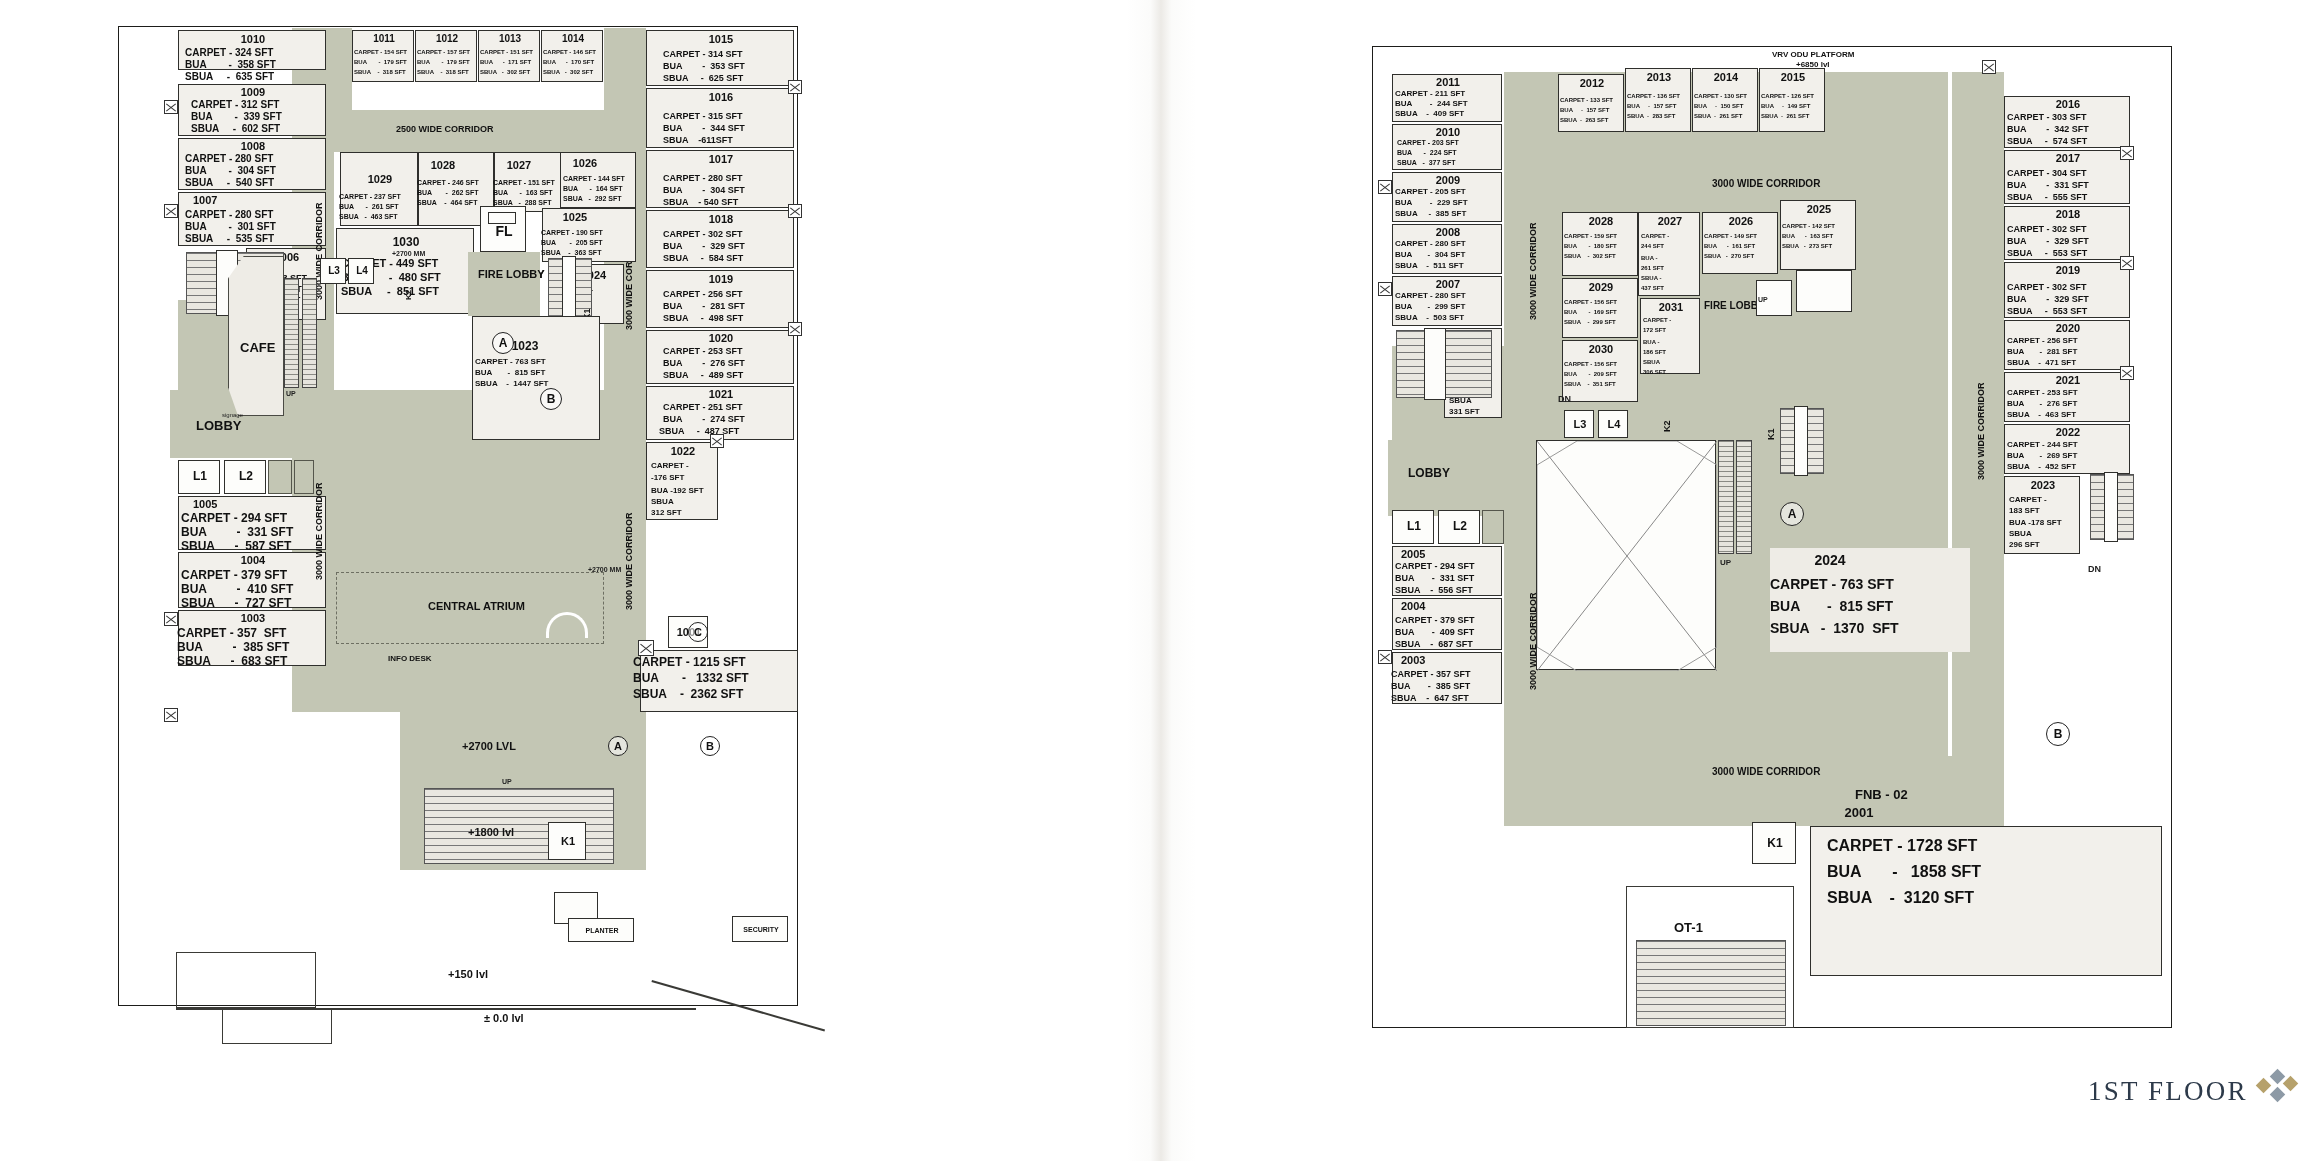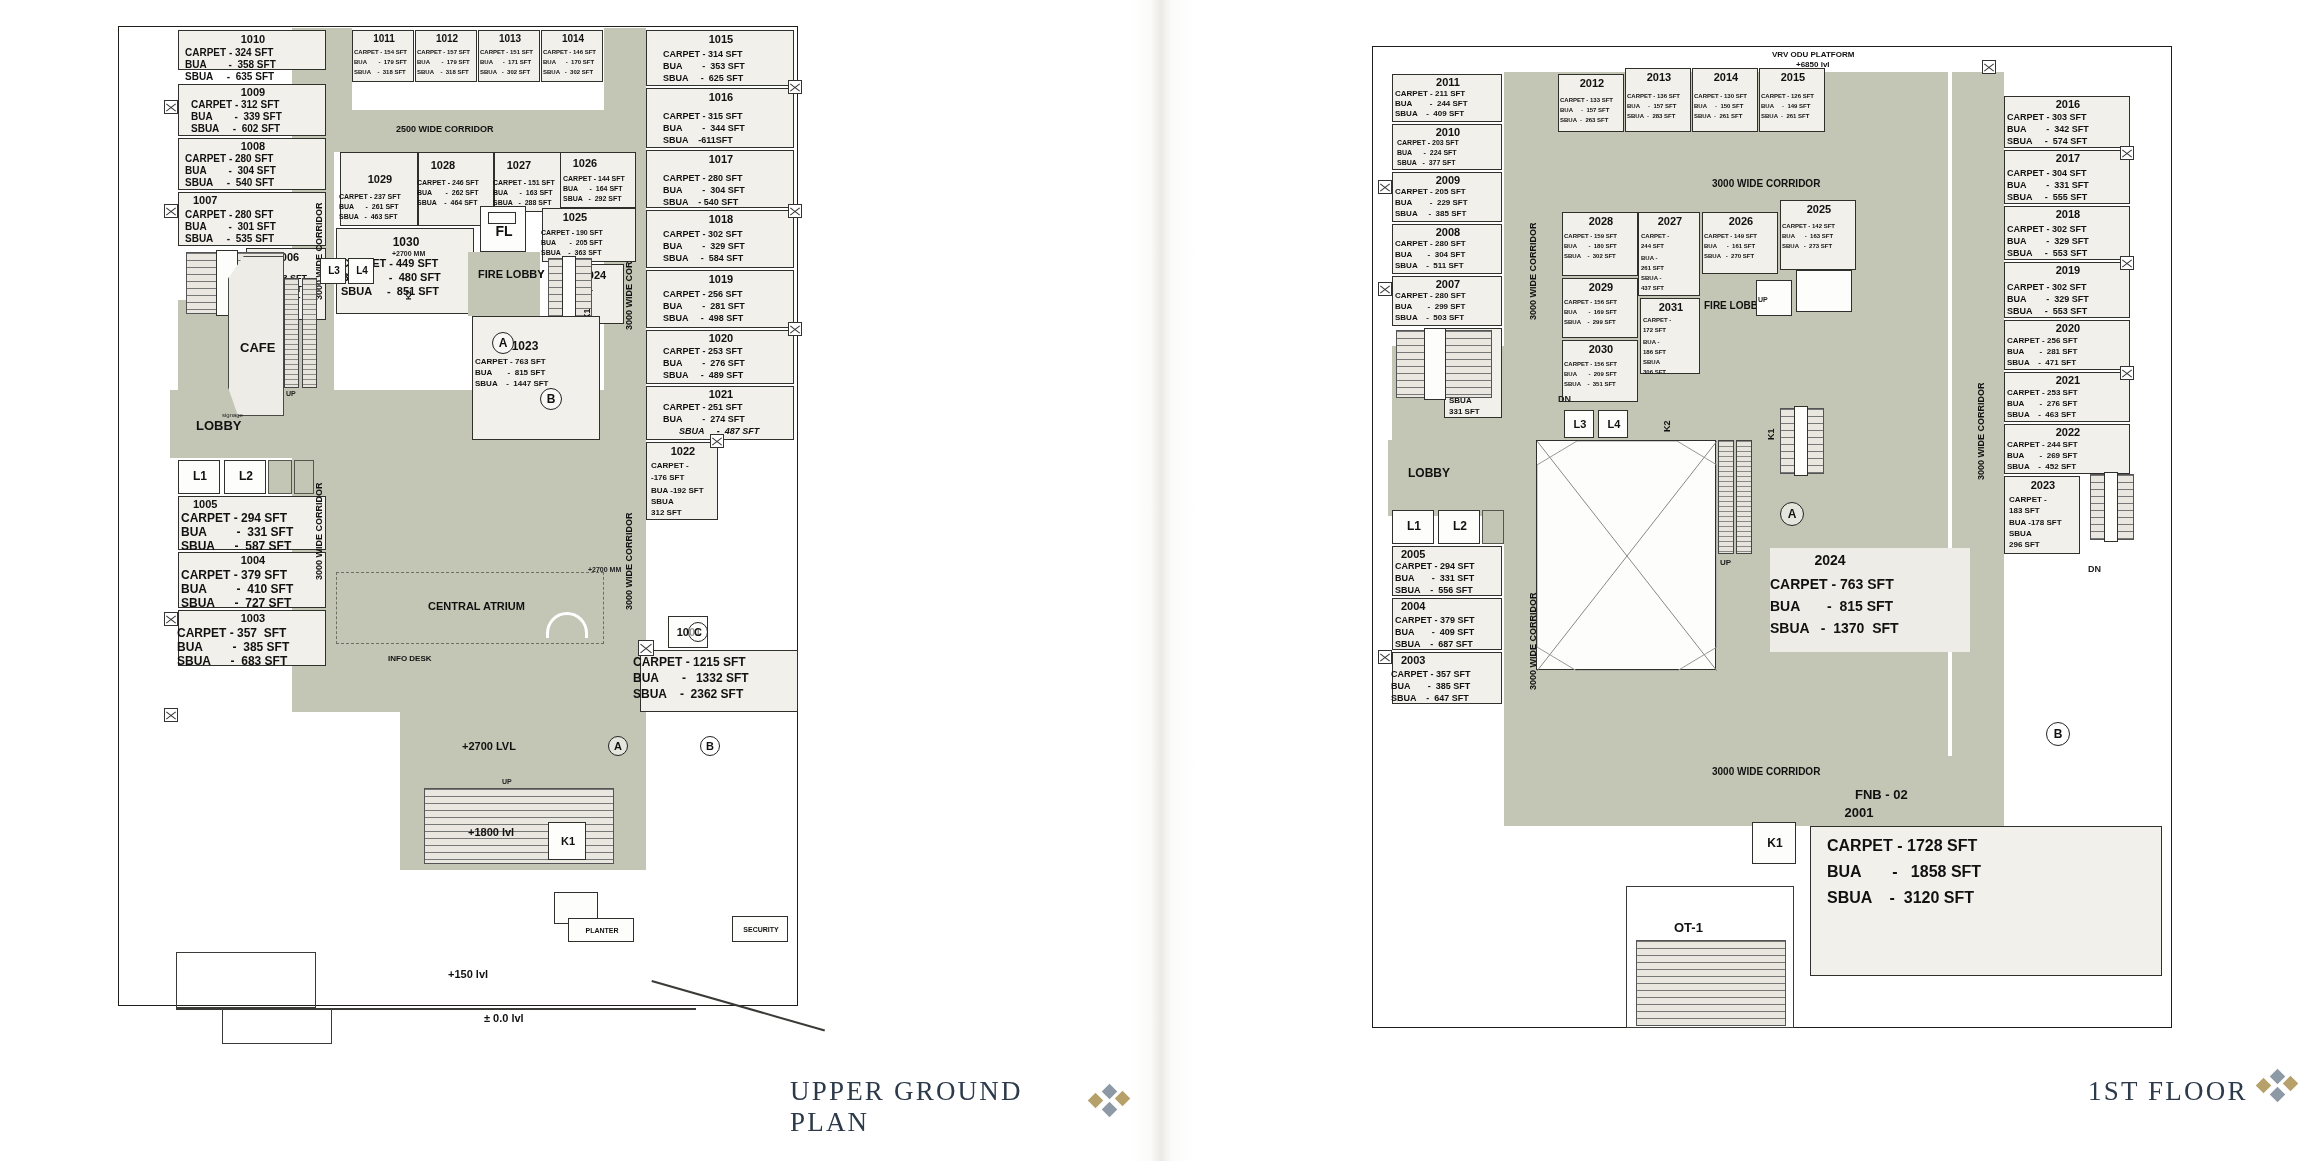--- a/index.html
+++ b/index.html
@@ -211,21 +211,21 @@
     <div class="unit" style="left:646px;top:330px;width:148px;height:54px;">
       <div class="tnum sz11" style="left:0;top:1px;width:148px;">1020</div>
       <div class="tspec sz9" style="left:16px;top:15px;">CARPET - 253 SFT</div>
       <div class="tspec sz9" style="left:16px;top:27px;">BUA        -  276 SFT</div>
       <div class="tspec sz9" style="left:16px;top:39px;">SBUA     -  489 SFT</div>
     </div>
     <div class="unit" style="left:646px;top:386px;width:148px;height:54px;">
       <div class="tnum sz11" style="left:0;top:1px;width:148px;">1021</div>
       <div class="tspec sz9" style="left:16px;top:15px;">CARPET - 251 SFT</div>
       <div class="tspec sz9" style="left:16px;top:27px;">BUA        -  274 SFT</div>
-      <div class="tspec sz9" style="left:32px;top:39px;font-style:italic;">SBUA     -  487 SFT</div>
+      <div class="tspec sz9" style="left:12px;top:39px;">SBUA     -  487 SFT</div>
     </div>
     <div class="unit" style="left:646px;top:442px;width:72px;height:78px;">
       <div class="tnum sz11" style="left:0;top:2px;width:72px;">1022</div>
       <div class="tspec sz8" style="left:4px;top:18px;">CARPET -</div>
       <div class="tspec sz8" style="left:4px;top:30px;">-176 SFT</div>
       <div class="tspec sz8" style="left:4px;top:42px;line-height:11px;">BUA -192 SFT
 SBUA
 312 SFT</div>
     </div>
 
@@ -365,29 +365,20 @@
     <div class="xbox" style="left:638px;top:640px;width:16px;height:16px;"></div>
     <div class="xbox" style="left:164px;top:100px;width:14px;height:14px;"></div>
     <div class="xbox" style="left:164px;top:204px;width:14px;height:14px;"></div>
     <div class="xbox" style="left:164px;top:612px;width:14px;height:14px;"></div>
     <div class="xbox" style="left:164px;top:708px;width:14px;height:14px;"></div>
     <div class="xbox" style="left:788px;top:80px;width:14px;height:14px;"></div>
     <div class="xbox" style="left:788px;top:204px;width:14px;height:14px;"></div>
     <div class="xbox" style="left:788px;top:322px;width:14px;height:14px;"></div>
     <div class="xbox" style="left:710px;top:434px;width:14px;height:14px;"></div>
 
-    <div class="footer" style="left:790px;top:1076px;">
-      <div class="ftitle">UPPER GROUND PLAN</div>
-      <div class="diamonds">
-        <span class="dm d1"></span>
-          <span class="dm d2"></span>
-          <span class="dm d3"></span>
-          <span class="dm d4"></span>
-      </div>
-    </div>
   </div>
 
   <div class="plan" style="left:1196px;top:0;width:1126px;height:1161px;">
 
     <div class="outer" style="left:176px;top:46px;width:800px;height:982px;"></div>
 
     <div class="corr-n" style="left:308px;top:72px;width:52px;height:754px;"></div>
     <div class="corr-n" style="left:308px;top:160px;width:444px;height:52px;"></div>
     <div class="corr-n" style="left:308px;top:72px;width:444px;height:90px;"></div>
     <div class="corr-n" style="left:756px;top:72px;width:52px;height:684px;"></div>

